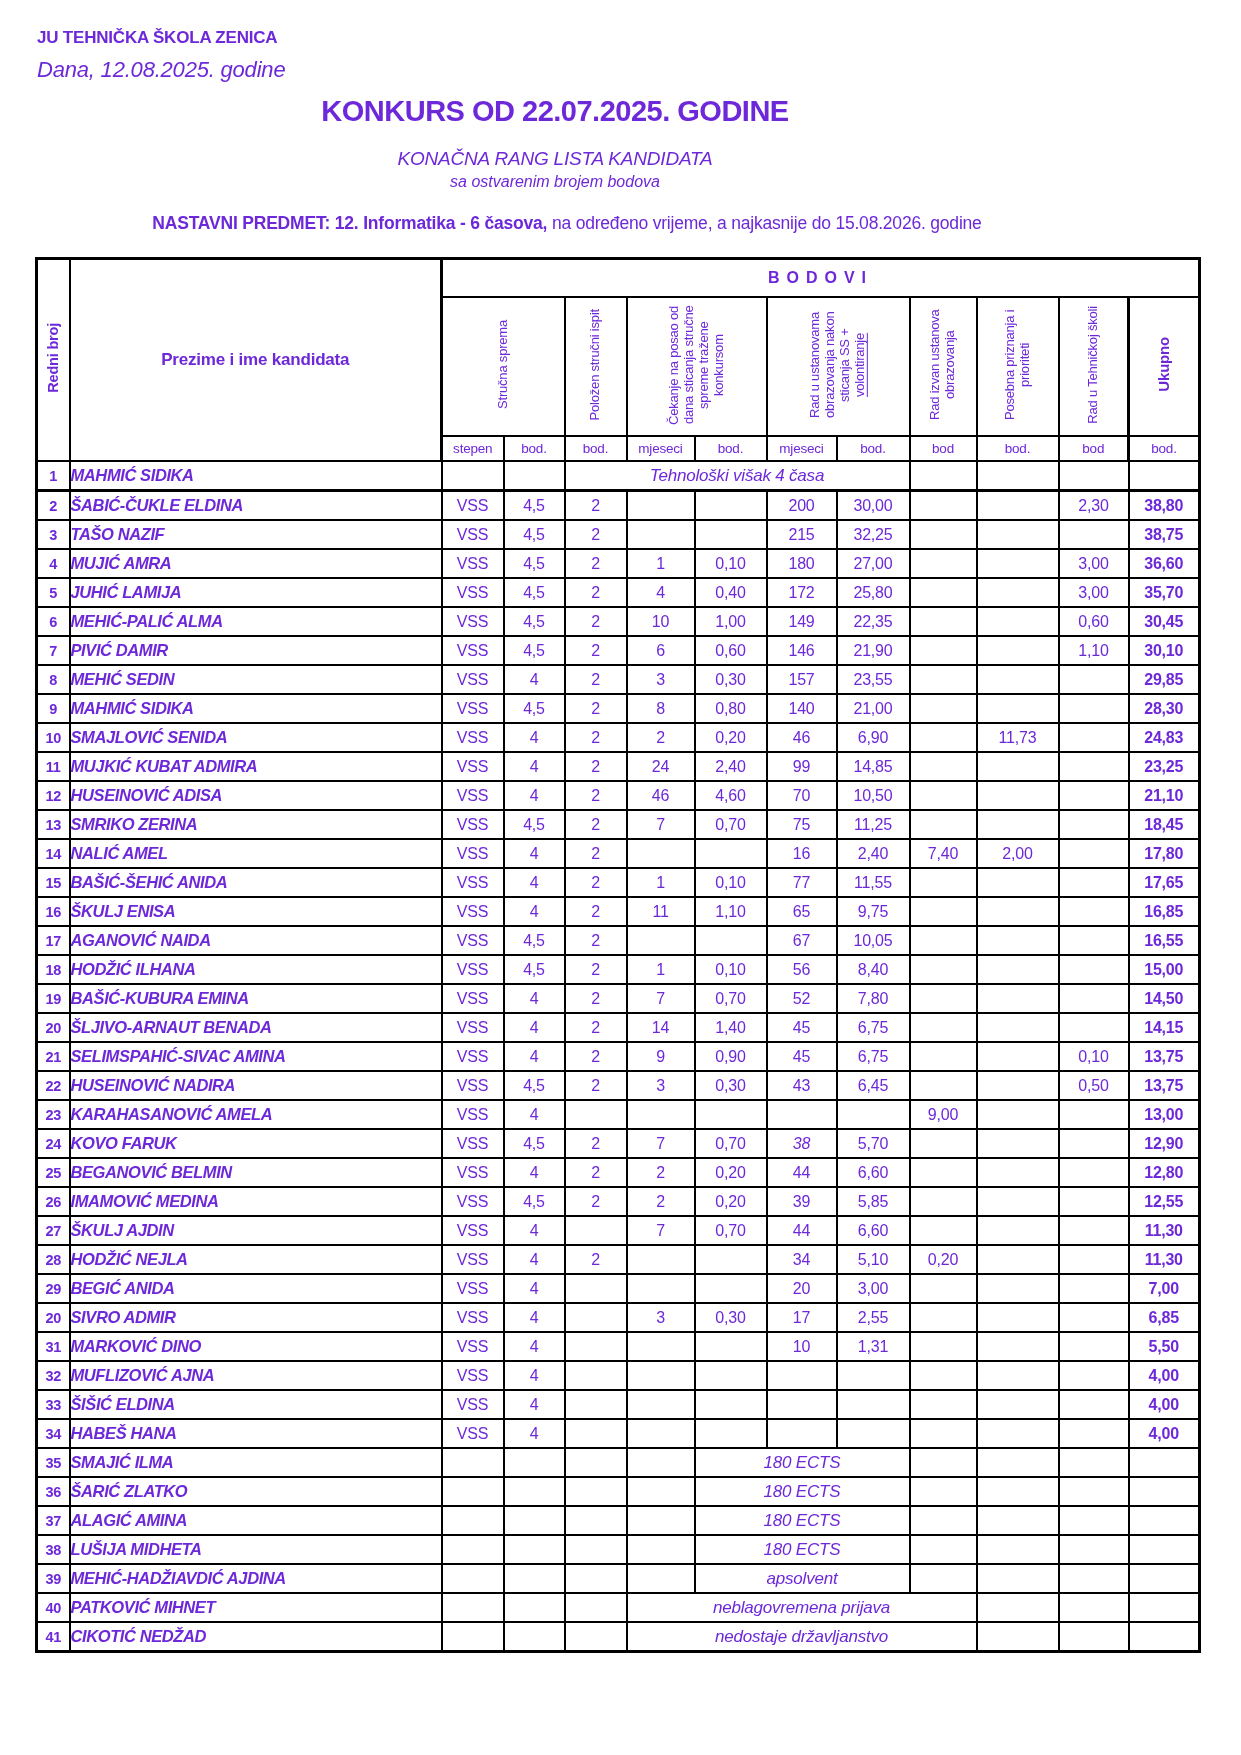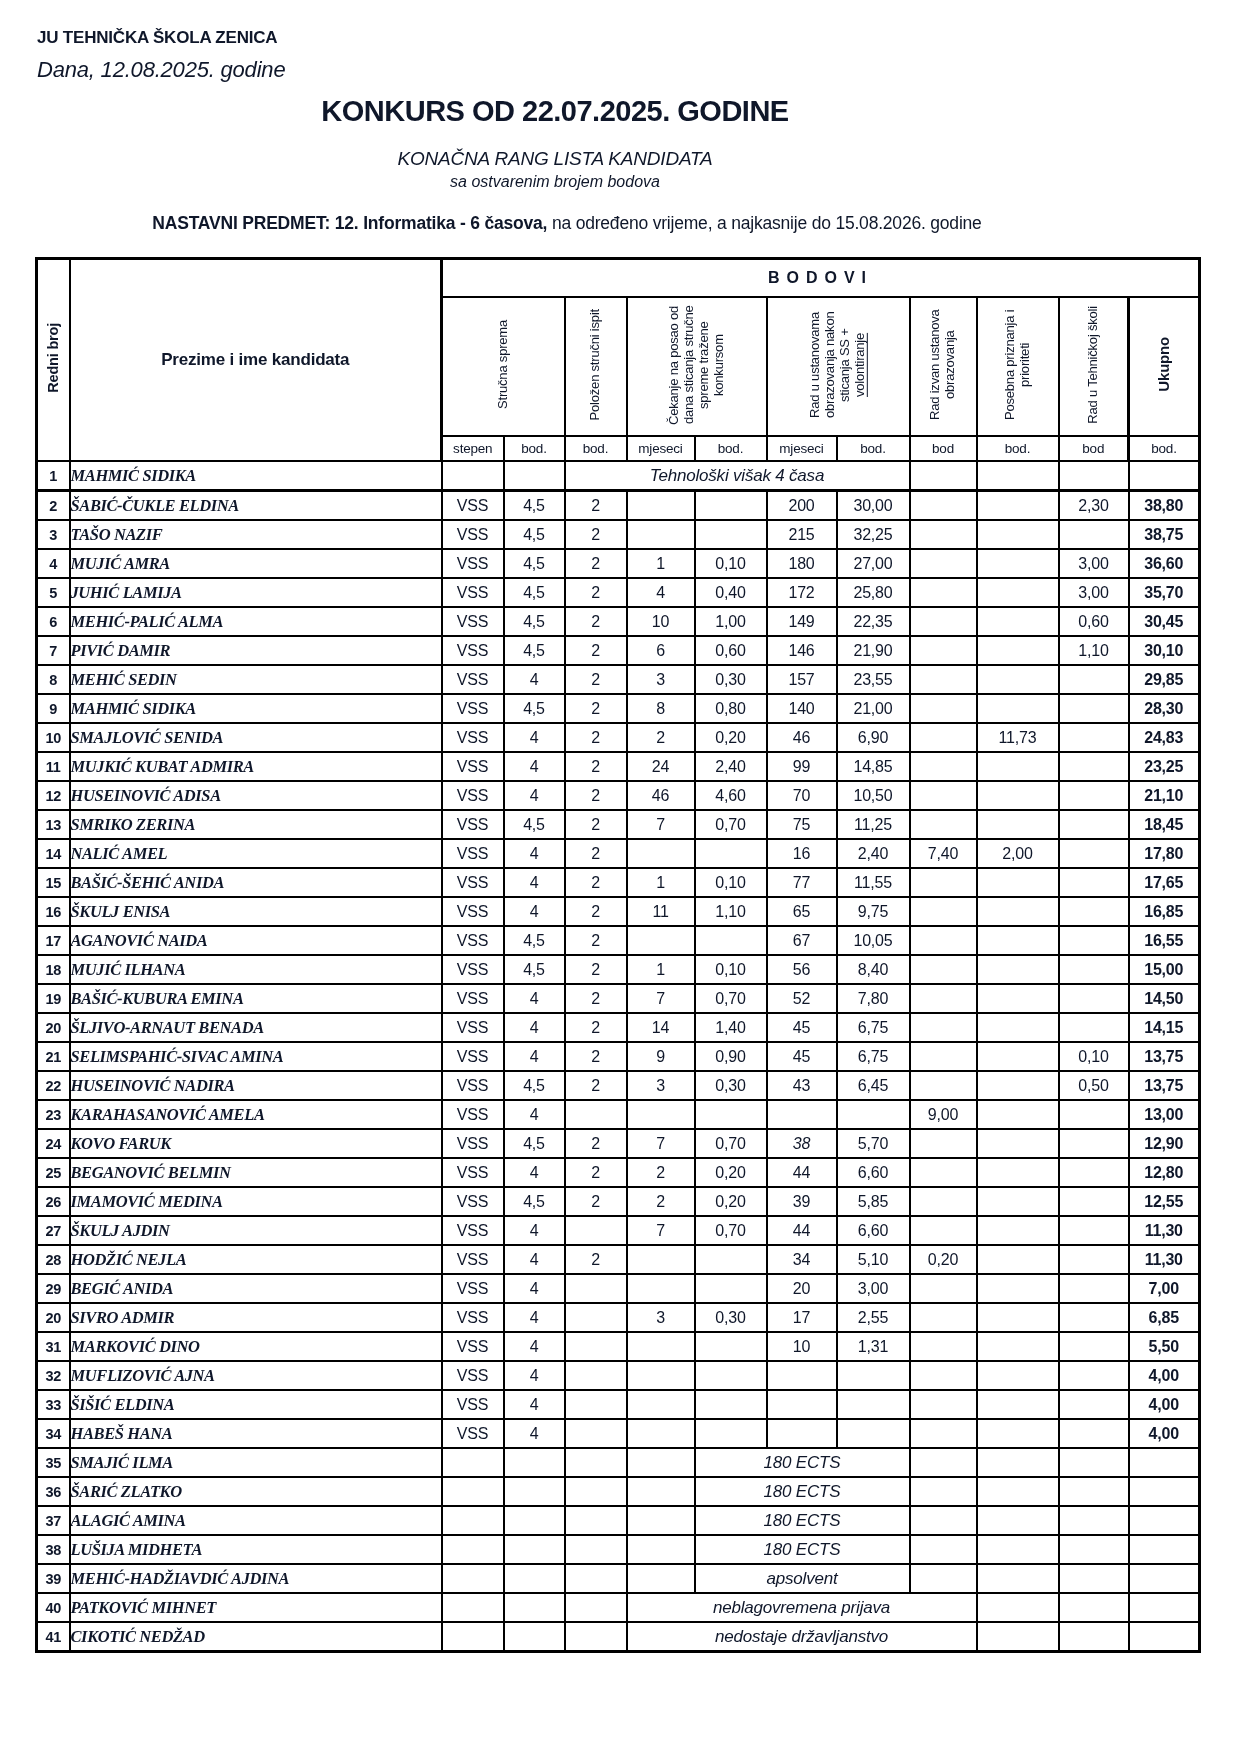--- a/index.html
+++ b/index.html
@@ -1,17 +1,17 @@
 <!DOCTYPE html>
 <html><head>
 <meta charset="utf-8">
 <style>
   html,body { margin:0; padding:0; background:#888; }
   .page {
-    width:1241px; height:1755px; background:#ffffff; color:#0f172a;
+    width:1241px; height:1755px; background:#ffffff; color:#6d28d9;
     font-family:"Liberation Sans","DejaVu Sans",sans-serif;
     position:relative; margin:0 auto; overflow:hidden;
   }
   .doc-header { padding-top:28px; }
   .school { margin-left:37px; font-size:17px; font-weight:bold; letter-spacing:-0.2px; }
   .dateline { margin-left:37px; margin-top:9px; font-size:22px; font-style:italic; letter-spacing:-0.2px; }
   .center-block { width:1040px; margin-left:35px; text-align:center; }
   .doc-title { margin-top:12px; font-size:29px; font-weight:bold; letter-spacing:-0.5px; }
   .doc-sub1 { margin-top:20px; font-size:19px; font-style:italic; letter-spacing:-0.2px; }
   .doc-sub2 { margin-top:3px; font-size:16px; font-style:italic; }
@@ -41,21 +41,21 @@
 
   
   .vr3 { border-right:3px solid #000 !important; }
   .vl3 { border-left:3px solid #000 !important; }
 
   
   tbody td { height:27px; font-size:16px; text-align:center; vertical-align:middle; }
   td.cnum  { font-weight:bold; font-size:14.5px; }
   td.cname {
     text-align:left; padding-left:5px; border-right:3px solid #000;
-    font-weight:bold; font-style:italic; font-size:16.5px; letter-spacing:-0.4px;font-family:Liberation Serif, serif;
+    font-weight:bold; font-style:italic; font-size:16.5px; letter-spacing:-0.4px;
   }
   td.ctotal { font-weight:bold; border-left:3px solid #000; }
   td.cnote  { font-style:italic; font-size:17px; }
   td.ital   { font-style:italic; }
   tr.first-row td { border-bottom:3px solid #000; }
 </style>
 </head>
 <body>
 
 <div class="page">
@@ -369,21 +369,21 @@
           <td class="cd c4"></td>
           <td class="cd c5">67</td>
           <td class="cd c6">10,05</td>
           <td class="cd c7"></td>
           <td class="cd c8"></td>
           <td class="cd c9"></td>
           <td class="cd c10 ctotal">16,55</td>
         </tr>
         <tr>
           <td class="cnum">18</td>
-          <td class="cname">MUJIĆ ILHANA</td>
+          <td class="cname">HODŽIĆ ILHANA</td>
           <td class="cd c0">VSS</td>
           <td class="cd c1">4,5</td>
           <td class="cd c2">2</td>
           <td class="cd c3">1</td>
           <td class="cd c4">0,10</td>
           <td class="cd c5">56</td>
           <td class="cd c6">8,40</td>
           <td class="cd c7"></td>
           <td class="cd c8"></td>
           <td class="cd c9"></td>

